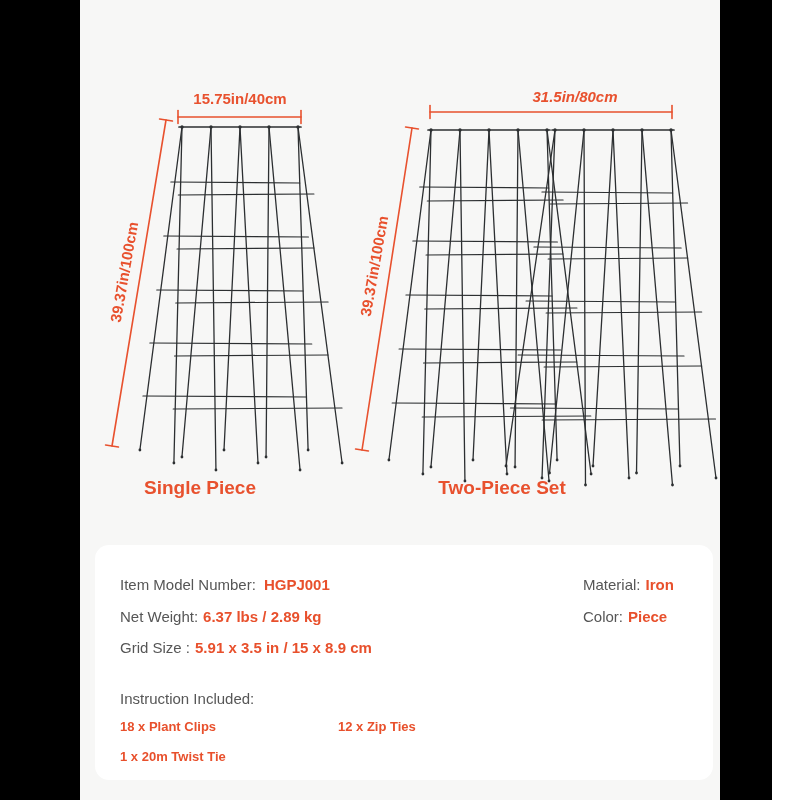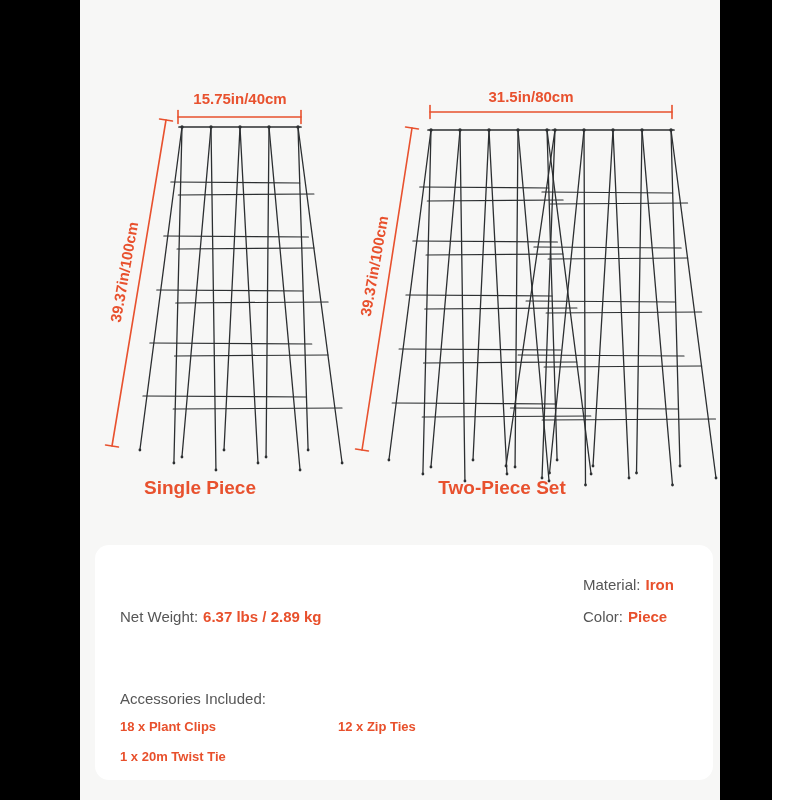--- a/index.html
+++ b/index.html
@@ -149,35 +149,41 @@
         <line x1="430" y1="118.5" x2="430" y2="105.5" stroke="#e8512e" stroke-width="1.6" stroke-linecap="round"></line>
         <line x1="672" y1="118.5" x2="672" y2="105.5" stroke="#e8512e" stroke-width="1.6" stroke-linecap="round"></line>
         <line x1="412" y1="128" x2="362" y2="450" stroke="#e8512e" stroke-width="1.6" stroke-linecap="round"></line>
         <line x1="405.57697388712916" y1="127.00263569675919" x2="418.42302611287084" y2="128.99736430324083" stroke="#e8512e" stroke-width="1.6" stroke-linecap="round"></line>
         <line x1="355.57697388712916" y1="449.00263569675917" x2="368.42302611287084" y2="450.99736430324083" stroke="#e8512e" stroke-width="1.6" stroke-linecap="round"></line>
       </g>
     </svg>
 
   <div class="dim-label" style="left:240px;top:98px;">15.75in/40cm</div>
   <div class="dim-label rot" style="left:124px;top:272px;">39.37in/100cm</div>
-  <div class="dim-label" style="left:531px;top:96px;">31.5in/80cm</div>
+  <div class="dim-label" style="left:575px;top:96px;font-style:italic;">31.5in/80cm</div>
   <div class="dim-label rot" style="left:374px;top:266px;">39.37in/100cm</div>
 
   <div class="caption" style="left:200px;top:488px;">Single Piece</div>
   <div class="caption" style="left:502px;top:488px;">Two-Piece Set</div>
 
   <div id="spec-panel">
+    <div class="spec-row" style="left:25px;top:31px;">
+      <span class="lbl">Item Model Number:</span><span class="val" style="margin-left:8px;">HGPJ001</span>
+    </div>
     <div class="spec-row" style="left:25px;top:63px;">
       <span class="lbl">Net Weight:</span><span class="val">6.37 lbs / 2.89 kg</span>
+    </div>
+    <div class="spec-row" style="left:25px;top:94px;">
+      <span class="lbl">Grid Size :</span><span class="val">5.91 x 3.5 in / 15 x 8.9 cm</span>
     </div>
     <div class="spec-row" style="left:488px;top:31px;">
       <span class="lbl">Material:</span><span class="val">Iron</span>
     </div>
     <div class="spec-row" style="left:488px;top:63px;">
       <span class="lbl">Color:</span><span class="val">Piece</span>
     </div>
 
-    <div class="acc-header" style="left:25px;top:145px;">Accessories Included:</div>
+    <div class="acc-header" style="left:25px;top:145px;">Instruction Included:</div>
     <div class="acc-item" style="left:25px;top:173px;">18 x Plant Clips</div>
     <div class="acc-item" style="left:243px;top:173px;">12 x Zip Ties</div>
     <div class="acc-item" style="left:25px;top:203px;">1 x 20m Twist Tie</div>
   </div>
 </div>
 
 </body></html>

